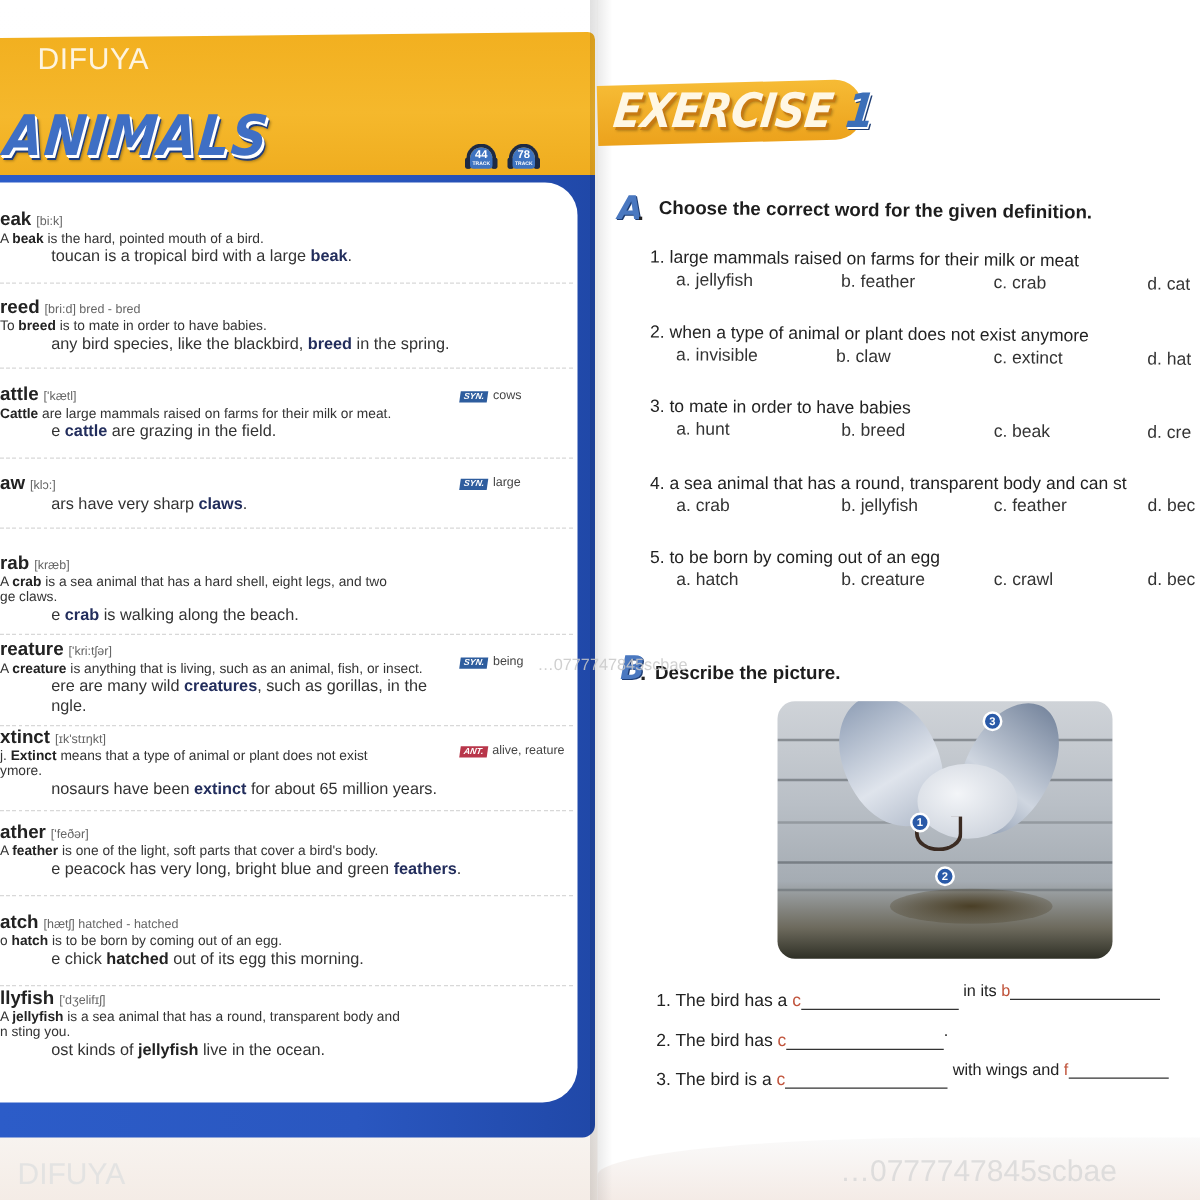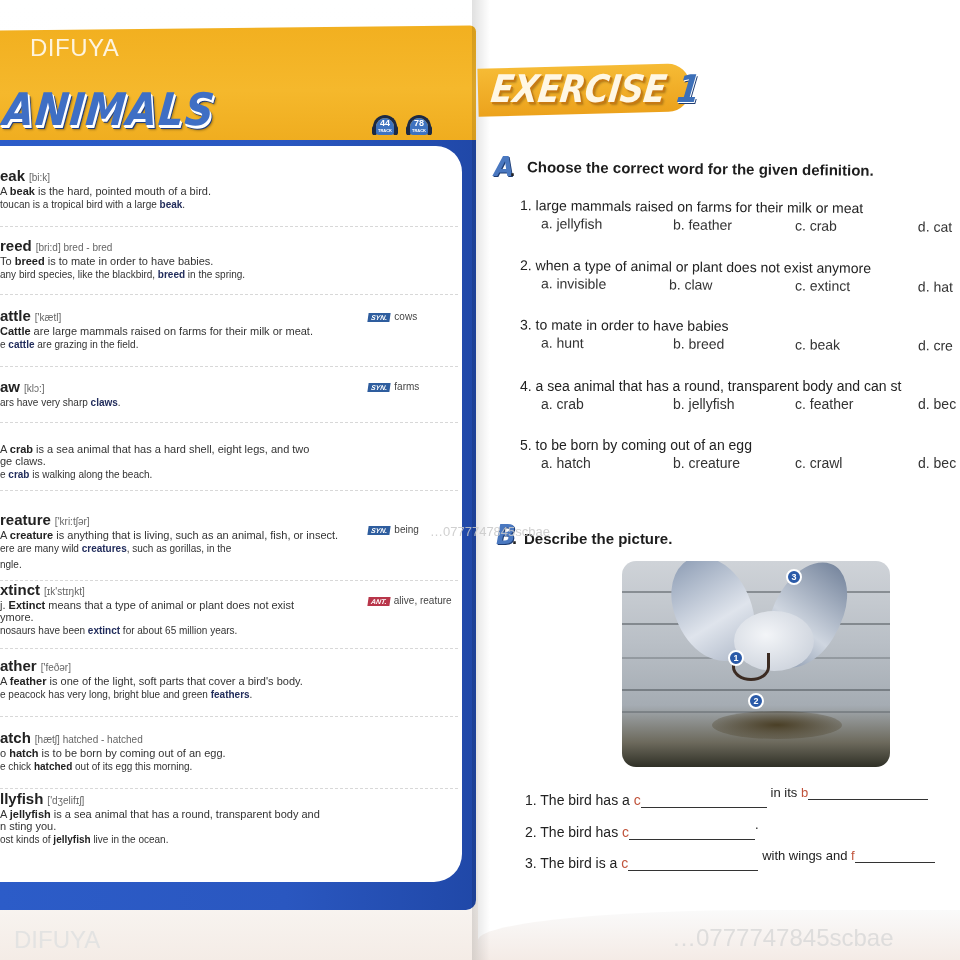--- a/index.html
+++ b/index.html
@@ -78,21 +78,21 @@
   .entry {
     position: absolute; left: 0; width: 462px;
   }
   .entry .divider {
     position: absolute; left: 0; bottom: -8px; width: 460px; height: 1px;
     background: repeating-linear-gradient(90deg, #d8d8d8 0 3px, transparent 3px 5px);
   }
   .entry .head { font-size: 15px; font-weight: bold; color: #222; white-space: nowrap; }
   .entry .pron { font-size: 10px; font-weight: normal; color: #666; margin-left: 4px; }
   .entry .def { font-size: 11px; color: #333; line-height: 12px; margin-top: 1px; white-space: nowrap; }
-  .entry .ex { font-size: 10px; color: #333; line-height: 16px; white-space: nowrap; }
+  .entry .ex { font-size: 13px; color: #333; line-height: 16px; white-space: nowrap; padding-left: 41px; }
   .entry .hl { font-weight: bold; color: #222d5c; }
   .entry .b { font-weight: bold; color: #222; }
   .tag {
     position: absolute; left: 368px; font-size: 10px; color: #444; white-space: nowrap;
   }
   .tag .badge {
     display: inline-block; font-size: 7px; font-weight: bold; color: #fff;
     padding: 1px 3px; margin-right: 4px; font-style: italic;
     transform: skewX(-8deg);
   }
@@ -231,23 +231,24 @@
   <div class="ex"><span>e </span><span class="hl">cattle</span><span> are grazing in the field.</span></div>
   <div class="divider" style="bottom:-14px"></div>
 </div>
 <div class="tag" style="top:311px"><span class="badge syn">SYN.</span><span>cows</span></div>
 
 <div class="entry" style="top:378px">
   <div class="head"><span>aw</span><span class="pron">[klɔ:]</span></div>
   <div class="ex"><span>ars have very sharp </span><span class="hl">claws</span><span>.</span></div>
   <div class="divider" style="bottom:-12px"></div>
 </div>
-<div class="tag" style="top:381px"><span class="badge syn">SYN.</span><span>farms</span></div>
+<div class="tag" style="top:381px"><span class="badge syn">SYN.</span><span>large</span></div>
 
 <div class="entry" style="top:442px">
+  <div class="head"><span>rab</span><span class="pron">[kræb]</span></div>
   <div class="def"><span>A </span><span class="b">crab</span><span> is a sea animal that has a hard shell, eight legs, and two</span><br><span>ge claws.</span></div>
   <div class="ex"><span>e </span><span class="hl">crab</span><span> is walking along the beach.</span></div>
   <div class="divider" style="bottom:-8px"></div>
 </div>
 
 <div class="entry" style="top:511px">
   <div class="head"><span>reature</span><span class="pron">['kri:tʃər]</span></div>
   <div class="def"><span>A </span><span class="b">creature</span><span> is anything that is living, such as an animal, fish, or insect.</span></div>
   <div class="ex"><span>ere are many wild </span><span class="hl">creatures</span><span>, such as gorillas, in the</span><br><span>ngle.</span></div>
   <div class="divider" style="bottom:-8px"></div>

